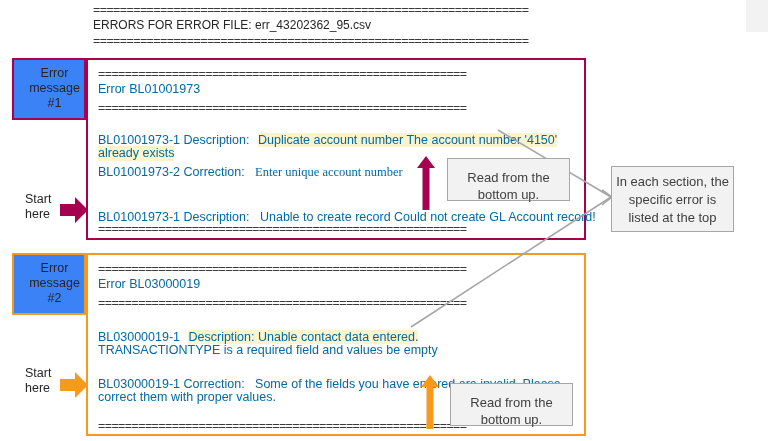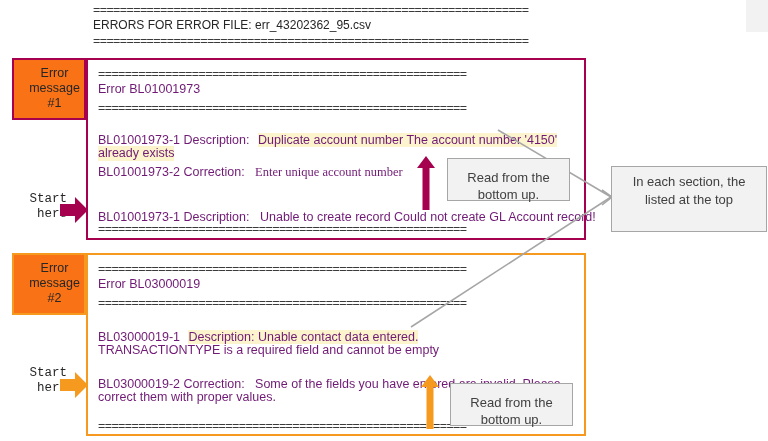--- a/index.html
+++ b/index.html
@@ -11,21 +11,21 @@
     width: 768px;
     height: 441px;
     position: relative;
     font-family: "Liberation Sans", sans-serif;
     overflow: hidden;
   }
 
   
   .abs { position: absolute; }
   .txt {
-    color: #701a75;
+    color: #0369a1;
     font-size: 12.5px;
     line-height: 15px;
     white-space: nowrap;
   }
 
   
   #header-block { left: 93px; top: 3px; width: 420px; }
   #header-block .hdr-title {
     font-size: 12px;
     color: #262626;
@@ -44,21 +44,21 @@
   }
   #error-box-2 {
     left: 86px; top: 253px; width: 500px; height: 183px;
     border: 2.5px solid #F59A1E;
   }
   .box-inner { position: relative; width: 100%; height: 100%; }
 
   
   .tag-box {
     box-sizing: border-box;
-    background: #f97316;
+    background: #3b82f6;
     text-align: center;
     font-size: 12.5px;
     line-height: 15px;
     color: #262626;
     padding-top: 6px;
     padding-left: 11px;
   }
   #tag-box-1 {
     left: 12px; top: 58px; width: 74px; height: 62px;
     border: 2.5px solid #A5014E;
@@ -66,23 +66,22 @@
   #tag-box-2 {
     left: 12px; top: 253px; width: 74px; height: 62px;
     border: 2.5px solid #F59A1E;
   }
 
   
   .start-label {
     font-size: 12.5px;
     line-height: 15px;
     color: #262626;
-    text-align: right;
+    text-align: left;
     width: 42px;
-    font-family: Liberation Mono, monospace;
   }
   #start-label-1 { left: 25px; top: 192px; }
   #start-label-2 { left: 25px; top: 366px; }
 
   
   .fat-arrow-right { width: 28px; height: 26px; }
   #start-arrow-1 { left: 60px; top: 197px; }
   #start-arrow-2 { left: 60px; top: 372px; }
 
   
@@ -97,21 +96,21 @@
     background: #F2F2F2;
     color: #404040;
     font-size: 13px;
     line-height: 17px;
     text-align: center;
     padding-top: 10px;
   }
   #callout-read-1 { left: 447px; top: 158px; width: 123px; height: 43px; }
   #callout-read-2 { left: 450px; top: 383px; width: 123px; height: 43px; }
   #callout-section {
-    left: 611px; top: 166px; width: 156px; height: 66px;
+    left: 611px; top: 166px; width: 123px; height: 66px;
     line-height: 18px; padding-top: 6px;
   }
 
   
   #leader-lines { left: 0; top: 0; width: 768px; height: 441px; pointer-events: none; }
 
   
   .row { position: absolute; white-space: nowrap; }
   .hl-yellow { background: #FBF4CC; }
   .rule {
@@ -165,24 +164,24 @@
 <div class="abs error-box" id="error-box-2">
   <div class="box-inner">
     <div class="row rule" style="left:10px; top:7px;">=======================================================</div>
     <div class="row txt" style="left:10px; top:22px;">Error BL03000019</div>
     <div class="row rule" style="left:10px; top:41px;">=======================================================</div>
 
     <div class="row" style="left:10px; top:72px;">
       <span class="txt">BL03000019-1</span>
       <span class="txt hl-yellow" style="margin-left:4px;">Description:  Unable contact data entered.</span>
     </div>
-    <div class="row txt" style="left:10px; top:88px;">TRANSACTIONTYPE is a required field and cannot be empty</div>
+    <div class="row txt" style="left:10px; top:88px;">TRANSACTIONTYPE is a required field and values be empty</div>
 
     <div class="row" style="left:10px; top:119px;">
-      <span class="txt">BL03000019-2 Correction:</span>
+      <span class="txt">BL03000019-1 Correction:</span>
       <span class="txt" style="margin-left:6px;">Some of the fields you have entered are invalid. Please</span>
     </div>
     <div class="row txt" style="left:10px; top:135px;">correct them with proper values.</div>
 
     <div class="row rule" style="left:10px; top:164px;">=======================================================</div>
   </div>
 </div>
 
 <div class="abs tag-box" id="tag-box-1">
   <div>Error</div>
@@ -241,14 +240,15 @@
   <div>bottom up.</div>
 </div>
 
 <div class="abs callout" id="callout-read-2">
   <div>Read from the</div>
   <div>bottom up.</div>
 </div>
 
 <div class="abs callout" id="callout-section">
   <div>In each section, the</div>
+  <div>specific error is</div>
   <div>listed at the top</div>
 </div>
 
 </body></html>

